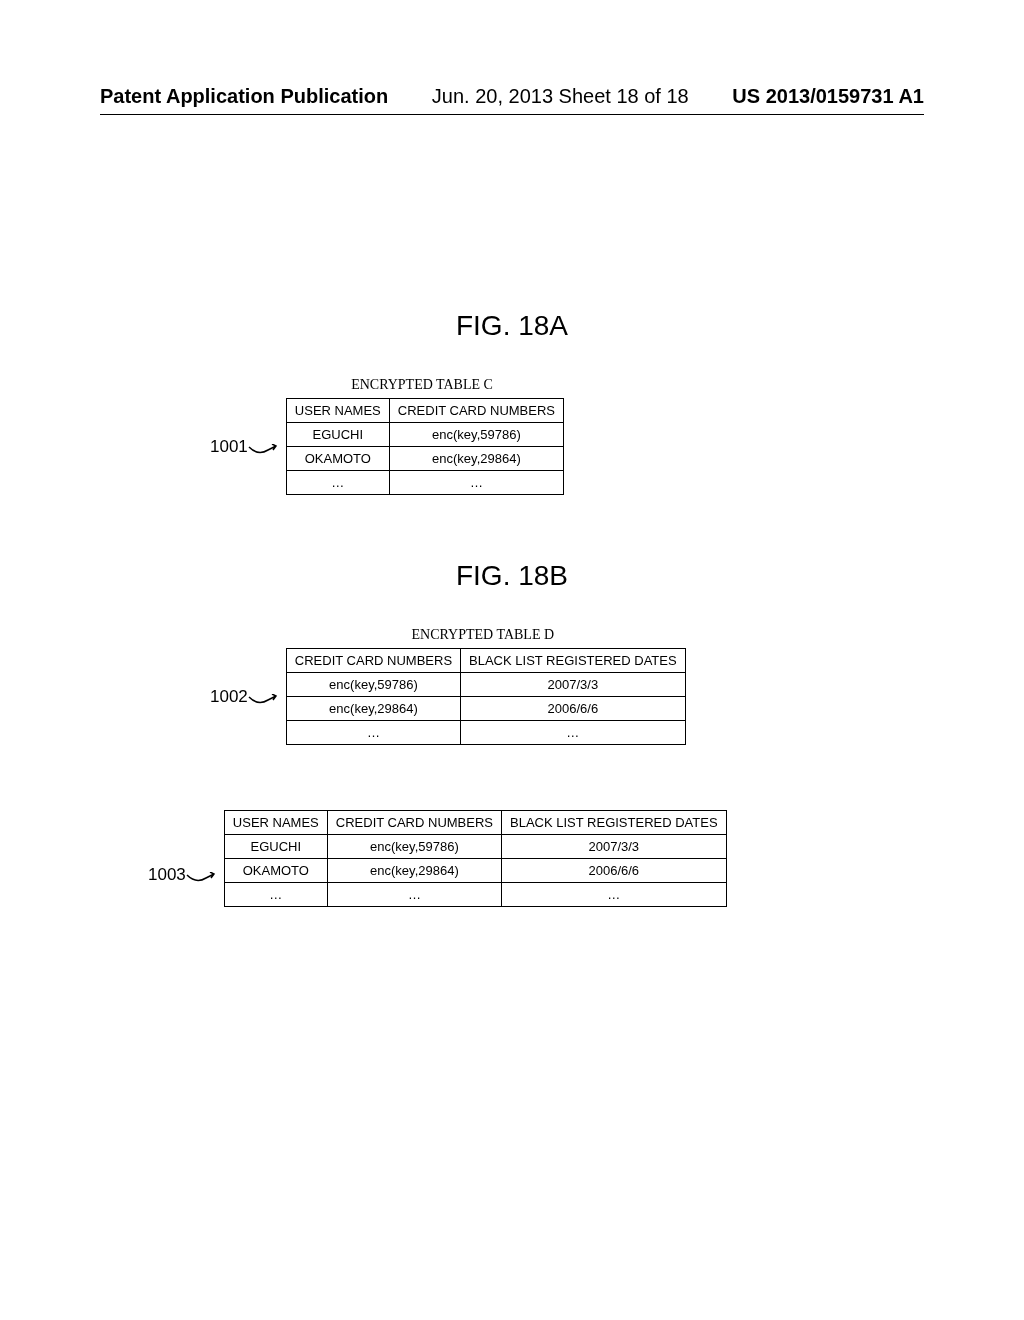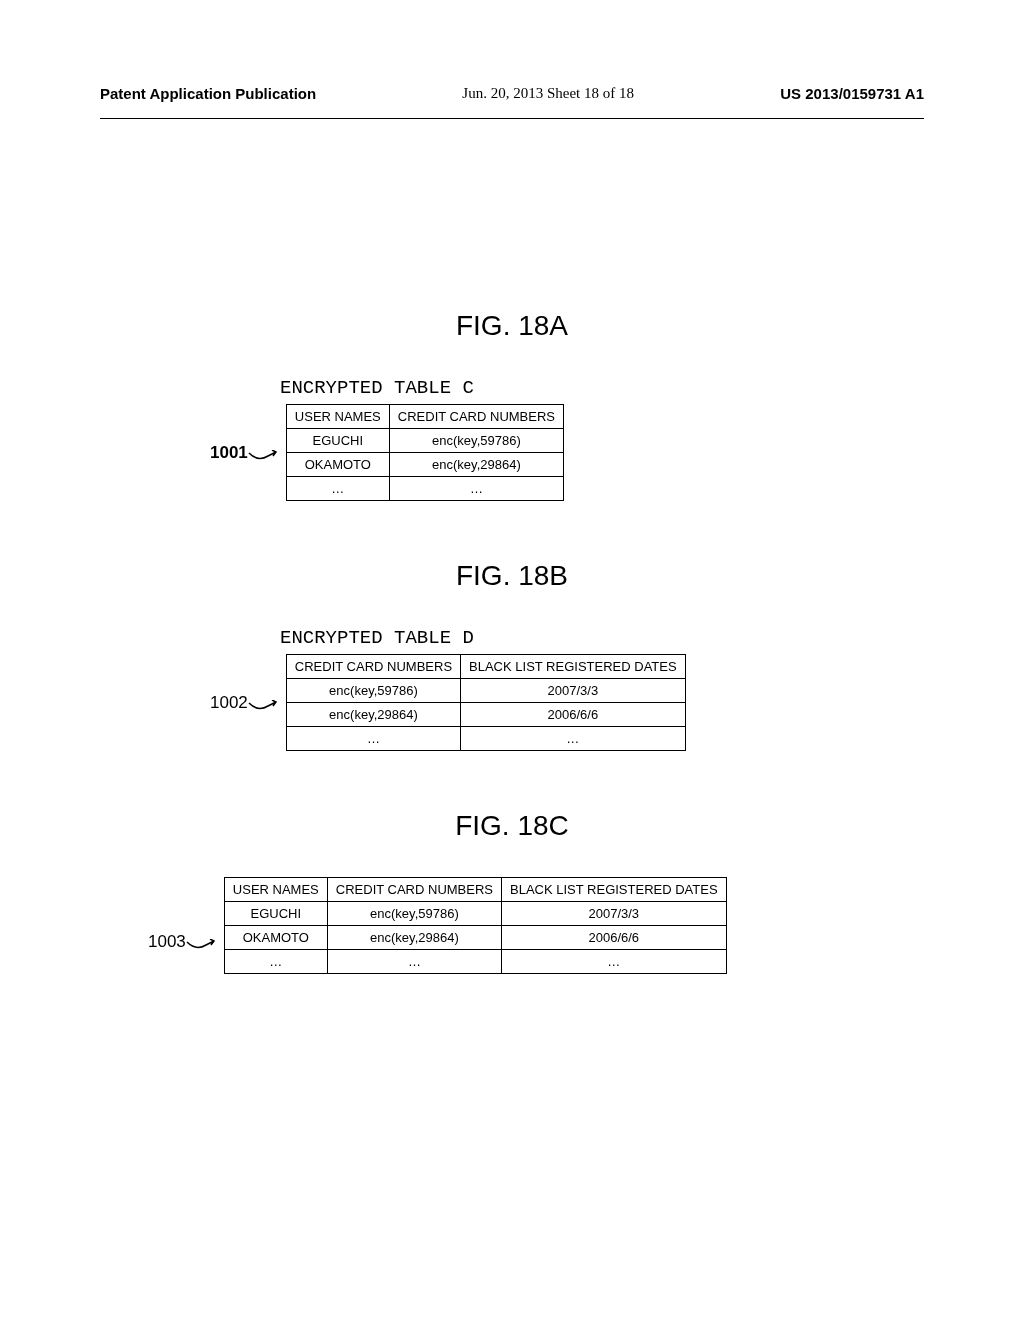--- a/index.html
+++ b/index.html
@@ -14,51 +14,50 @@
       font-family: Arial, Helvetica, sans-serif;
       position: relative;
     }
     .header {
       position: absolute;
       top: 85px;
       left: 100px;
       right: 100px;
       display: flex;
       justify-content: space-between;
-      font-size: 15px;
+      font-size: 20px;
       border-bottom: 1.5px solid #000;
-      padding-bottom: 16px;
+      padding-bottom: 6px;
     }
     .header-left {
       font-weight: bold;
     }
     .header-center {
       font-weight: normal;
-      font-family: Liberation Serif, serif;
     }
     .header-right {
       font-weight: bold;
     }
     .figure-section {
       position: absolute;
       left: 0;
       right: 0;
     }
     .fig-title {
       text-align: center;
       font-size: 28px;
       font-weight: normal;
       margin-bottom: 35px;
       font-family: Arial, sans-serif;
     }
     .table-label {
-      font-size: 19px;
-      font-family: Liberation Mono, monospace;
+      font-size: 14px;
+      font-family: Liberation Serif, serif;
       margin-bottom: 5px;
-      text-align: left;
+      text-align: center;
     }
     .table-wrapper {
       display: flex;
       align-items: center;
       justify-content: center;
     }
     .ref-num {
       font-size: 17px;
       margin-right: 8px;
       display: flex;
@@ -121,21 +120,21 @@
   <span class="header-center">Jun. 20, 2013  Sheet 18 of 18</span>
   <span class="header-right">US 2013/0159731 A1</span>
 </div>
 
 <div class="figure-section section-a">
   <div class="fig-title">FIG. 18A</div>
   <div class="table-align-a">
     <div class="table-container">
       <div class="table-label">ENCRYPTED TABLE C</div>
       <div class="table-wrapper">
-        <div class="ref-num" style="margin-left:-70px;font-weight:bold;">
+        <div class="ref-num" style="margin-left:-70px;">
           <span>1001</span>
           <span class="leader">
             <svg viewBox="0 0 30 12">
                 <path d="M 1 3 Q 10 12 20 6 L 28 2 M 24 0 L 28 2 L 25 6" stroke="black" fill="none" stroke-width="1.5"></path>
               </svg>
           </span>
         </div>
         <table>
           <tbody>
               <tr>
@@ -194,21 +193,20 @@
             <td>…</td>
           </tr>
         </tbody>
           </table>
       </div>
     </div>
   </div>
 </div>
 
 <div class="figure-section section-c">
-  <div class="fig-title">FIG. 18C</div>
   <div class="table-align-c">
     <div class="table-container">
       <div class="table-wrapper">
         <div class="ref-num" style="margin-left:-70px;margin-top:33px;">
           <span>1003</span>
           <span class="leader">
             <svg viewBox="0 0 30 12">
                 <path d="M 1 3 Q 10 12 20 6 L 28 2 M 24 0 L 28 2 L 25 6" stroke="black" fill="none" stroke-width="1.5"></path>
               </svg>
           </span>

